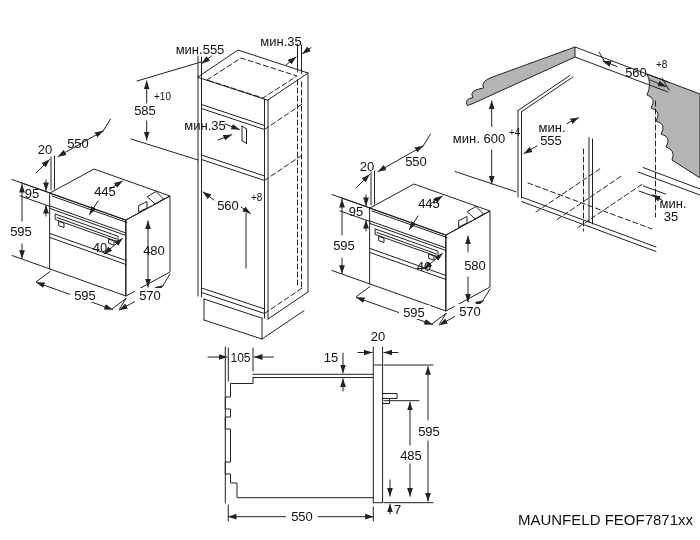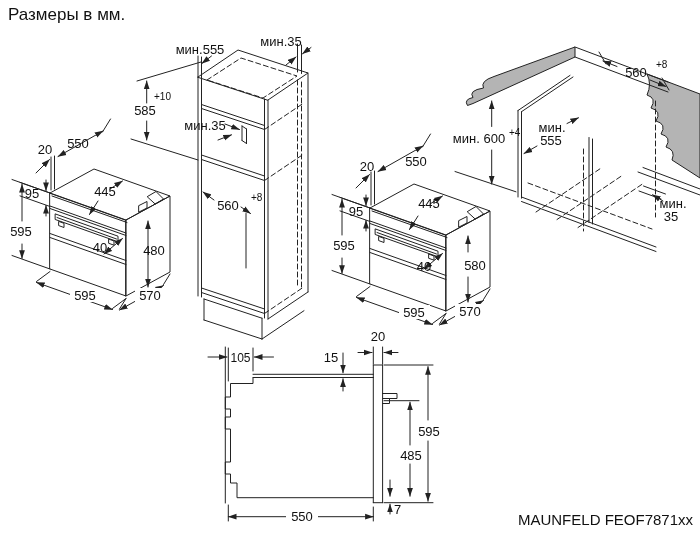--- a/index.html
+++ b/index.html
@@ -15,21 +15,20 @@
   text{fill:#111;font-size:13px;font-family:"Liberation Sans",sans-serif;}
   .tc{text-anchor:middle;}
   .s10{font-size:10px;}
   .s12{font-size:12px;}
   .wbg{fill:#fff;stroke:none;}
 </style>
 </head>
 <body>
 
 <div class="stage">
-  <div class="title">Размеры в мм.</div>
   <div class="model">MAUNFELD FEOF7871xx</div>
 
   <svg width="700" height="540" viewBox="0 0 700 540">
     <defs>
       <marker id="ah" viewBox="0 0 9 7" refX="8.2" refY="3.5" markerWidth="9" markerHeight="7" orient="auto-start-reverse">
         <path d="M0,0.6 L8.6,3.5 L0,6.4 Z" fill="#222"></path>
       </marker>
       <g id="oven-body" class="ln">
         <path d="M50,193 L94,169 L170,196 L126,220 Z"></path>
         <path d="M50,193 L126,220 L126,296 L50,269 Z"></path>

